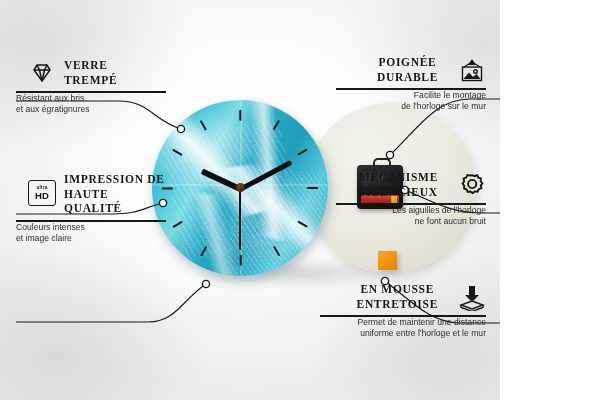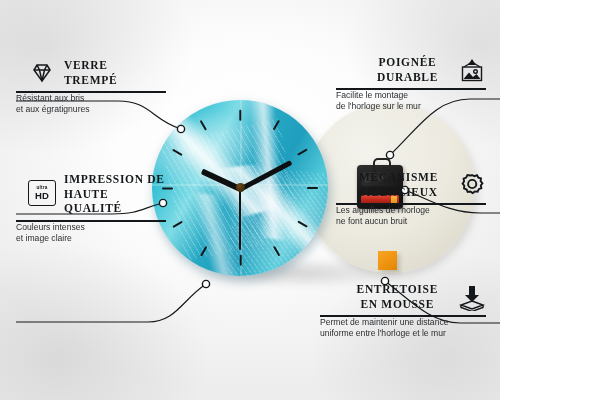--- a/index.html
+++ b/index.html
@@ -121,21 +121,21 @@
     font-size:11.5px;letter-spacing:.06em;color:#15181a;line-height:1.28;
     text-transform:uppercase;
   }
   .callout.left .title{text-align:left;}
   .callout.right .title{text-align:center;}
   .rule{height:1.4px;background:#15181a;margin-top:4px;}
   .desc{
     font-family:Liberation Sans, sans-serif;font-size:8.6px;color:#2a2d30;
     line-height:1.34;
   }
-  .callout.right .desc{text-align:left;}
+  .callout.right .desc{text-align:right;}
   .ico{width:28px;height:28px;flex:0 0 28px;color:#15181a;padding-left:12px;}
   .ico svg{display:block;width:28px;height:28px;}
 
   
   #c-verre{left:16px;top:58px;width:150px;}
   #c-impression{left:16px;top:172px;width:150px;}
   #c-bords{left:16px;top:282px;width:150px;}
   #c-poignee{right:14px;top:55px;width:150px;}
   #c-mecanisme{right:14px;top:170px;width:150px;}
   #c-entretoise{right:14px;top:282px;width:166px;}
@@ -299,22 +299,22 @@
     <div class="rule"></div>
     <div class="desc">
       <div>Les aiguilles de l'horloge</div>
       <div>ne font aucun bruit</div>
     </div>
   </div>
 
   <div class="callout right" id="c-entretoise">
     <div class="head">
       <div class="title">
+        <div>EN MOUSSE</div>
         <div>ENTRETOISE</div>
-        <div>EN MOUSSE</div>
       </div>
       <span class="ico">
         <svg viewBox="0 0 28 28" fill="none" stroke="currentColor" stroke-width="1.4">
           <path d="M11 3 H17 V12 H21 L14 19 L7 12 H11 Z" fill="currentColor" stroke="none"></path>
           <path d="M14 18 L25 22 L14 26 L3 22 Z"></path>
           <path d="M3 22 V24.4 L14 28.4 L25 24.4 V22"></path>
         </svg>
       </span>
     </div>
     <div class="rule"></div>

